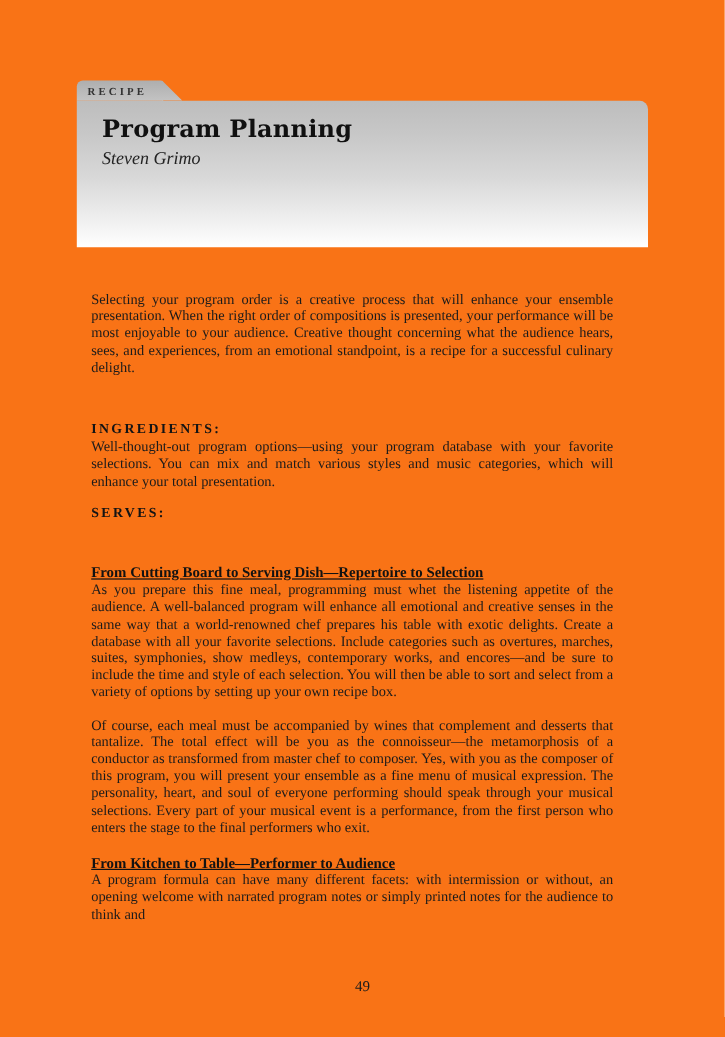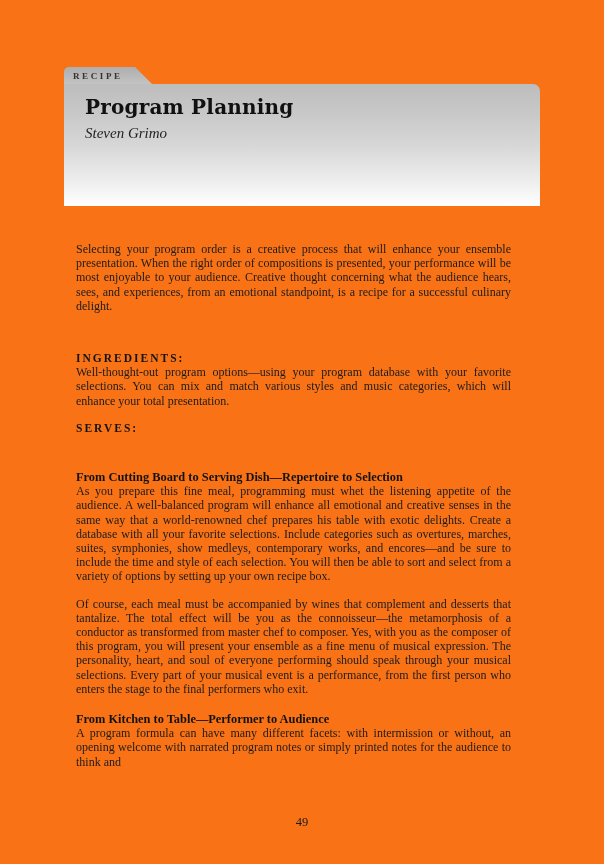--- a/index.html
+++ b/index.html
@@ -97,20 +97,21 @@
   .serves-block { margin-top: 13px; }
   .section { margin-top: 13px; }
   .section.first { margin-top: 35px; }
   .section.last { margin-top: 16px; }
   .section-heading {
     margin: 0;
     font-weight: bold;
     font-size: 12.4px;
     color: #121212;
     text-align: left;
+    text-decoration: underline;
   }
   .page-number {
     position: absolute;
     top: 815px;
     left: 0;
     width: 100%;
     text-align: center;
     font-size: 12.5px;
     color: #1b1b1b;
   }

